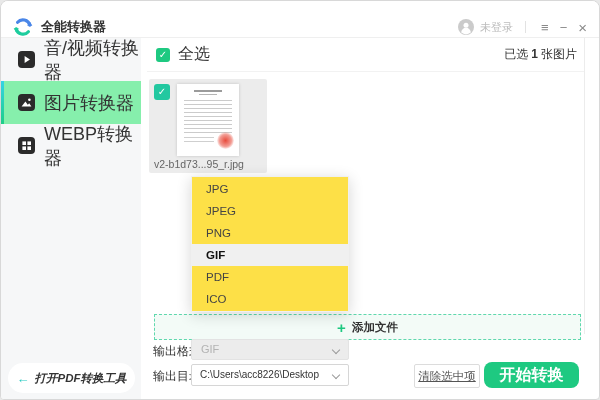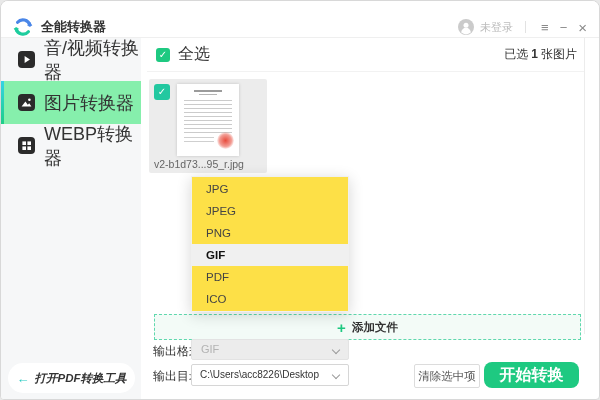--- a/index.html
+++ b/index.html
@@ -82,21 +82,21 @@
   .dlabel { position:absolute; left:152px; top:367px; font-size:12px; color:#333; }
   .dselect { position:absolute; left:190px; top:363px; width:158px; height:22px; background:#fff;
              border:1px solid #d6d6d6; border-radius:2px; font-size:10px; color:#333;
              line-height:20px; padding:0 18px 0 8px; white-space:nowrap; overflow:hidden; cursor:pointer; }
   .chev { position:absolute; right:9px; top:7px; width:6px; height:6px;
           border-right:1.5px solid #9a9a9a; border-bottom:1.5px solid #9a9a9a; transform:rotate(45deg); }
 
   
   .clear-btn { position:absolute; left:413px; top:363px; width:66px; height:24px; background:#fff;
                border:1px solid #dcdcdc; border-radius:2px; font-size:11.5px; color:#555;
-               text-align:center; line-height:22px; cursor:pointer; }
+               text-align:center; line-height:22px; cursor:pointer;text-decoration:underline; }
   .start-btn { position:absolute; left:483px; top:361px; width:95px; height:26px; background:#1ec981;
                border-radius:8px; color:#fff; font-size:16px; font-weight:bold; text-align:center;
                line-height:26px; cursor:pointer; }
 </style>
 </head>
 <body>
 
 <div class="app">
 
   <div class="titlebar">

